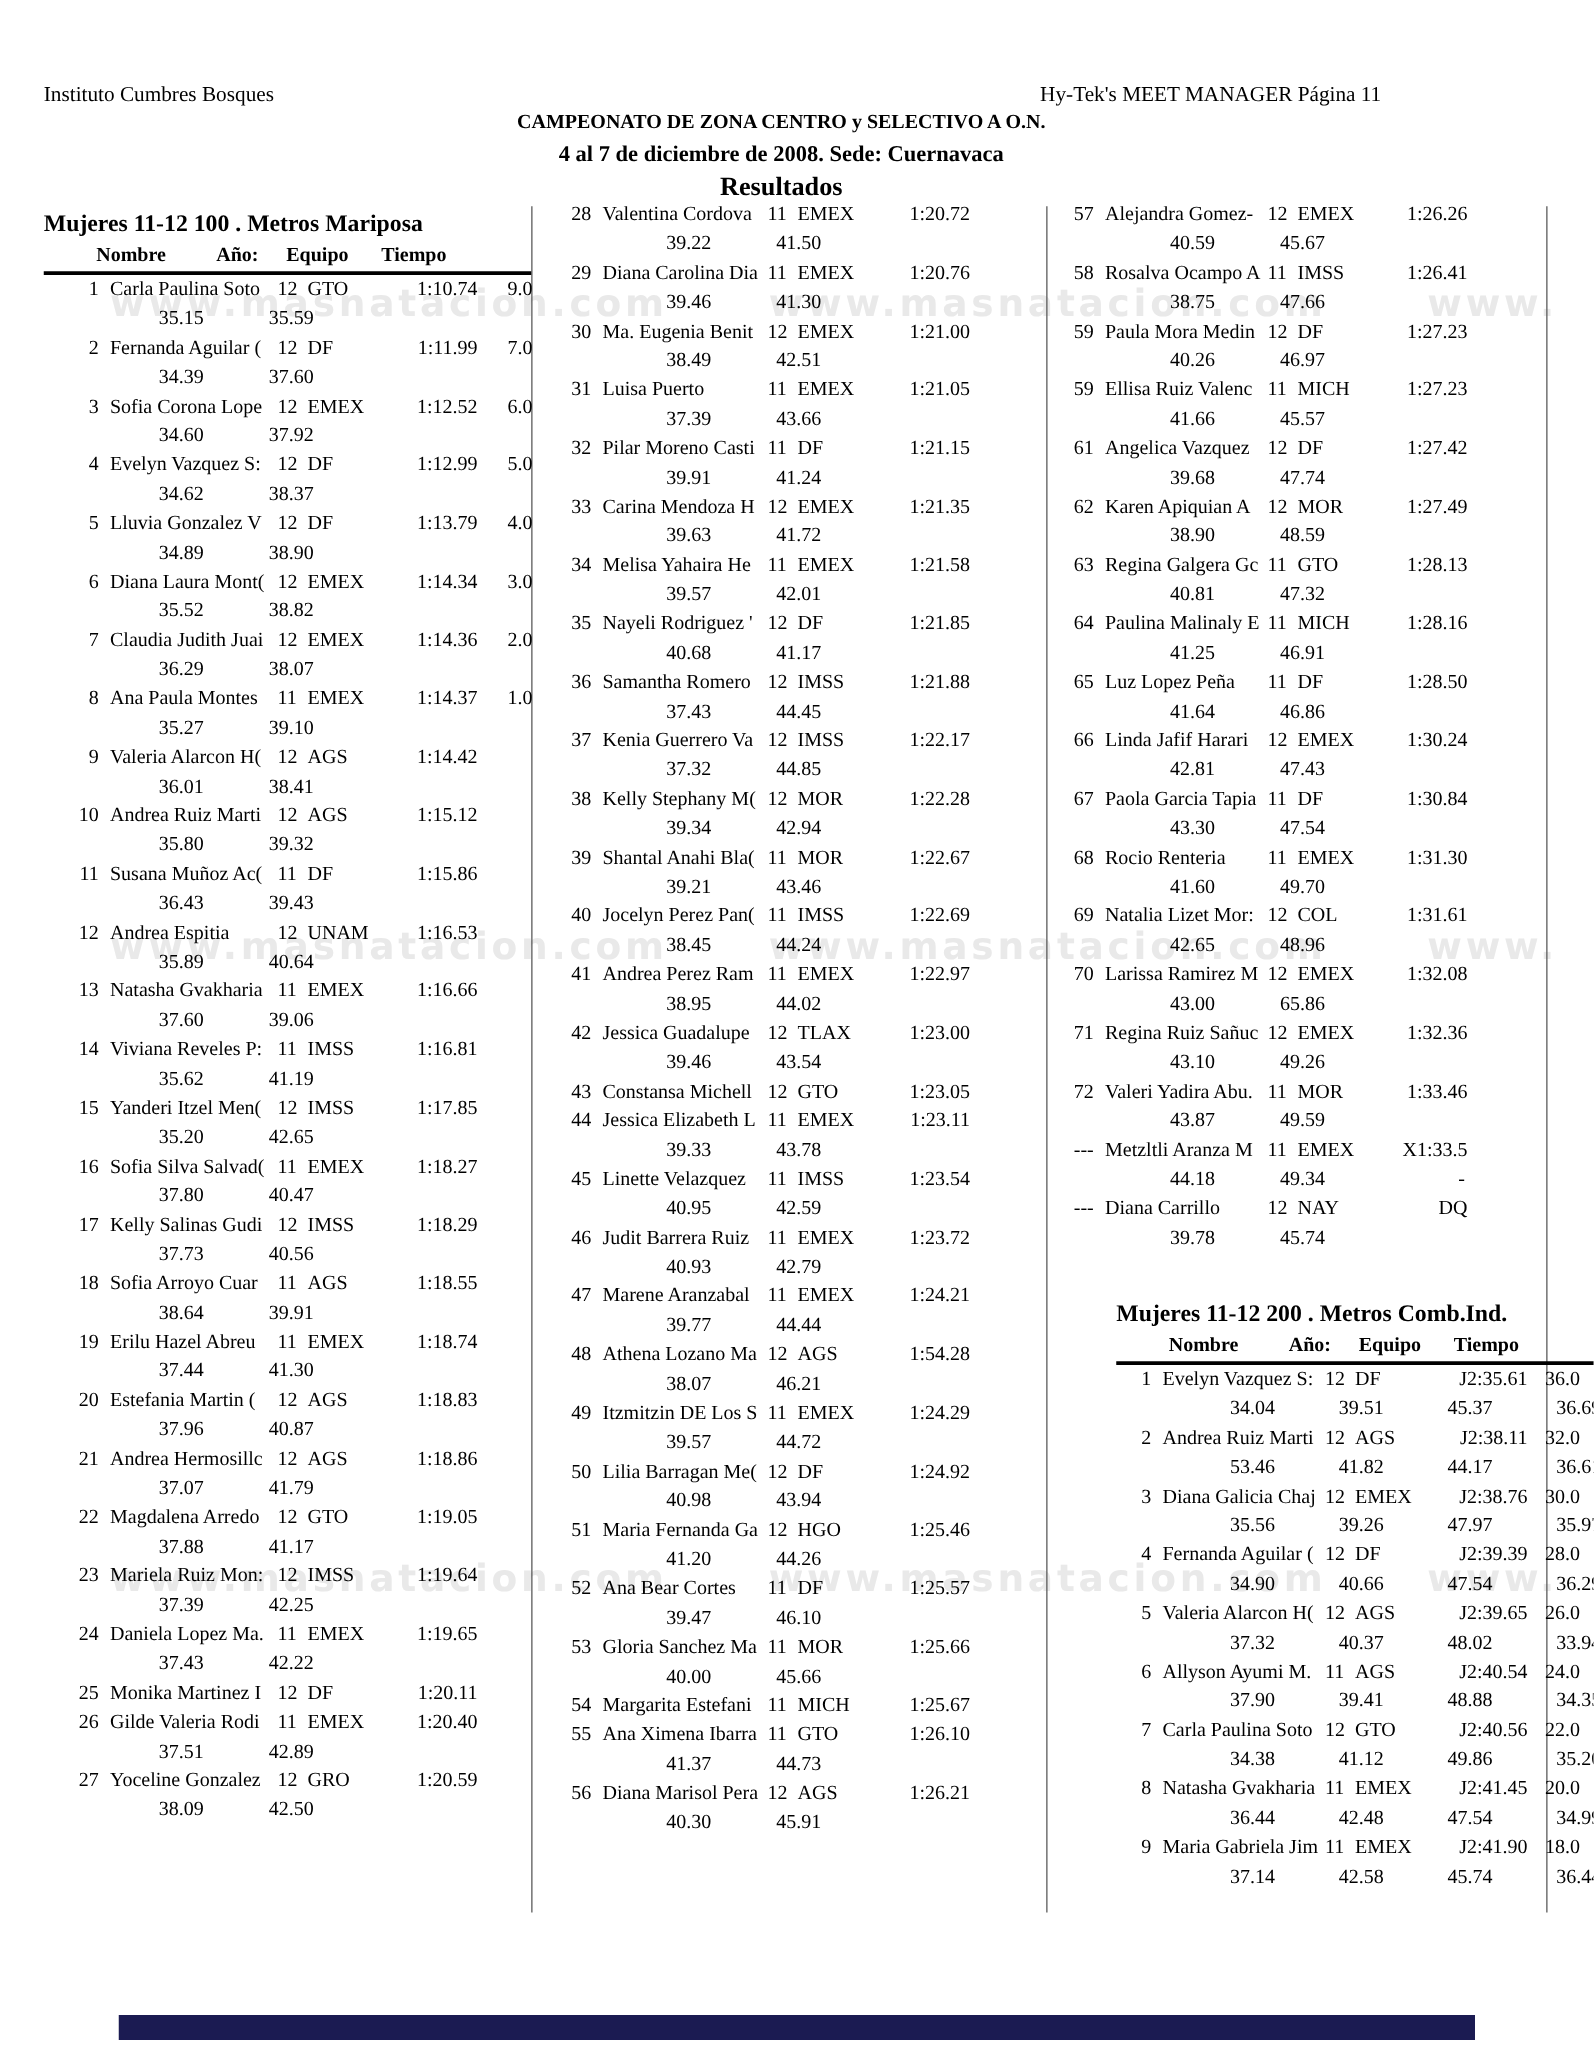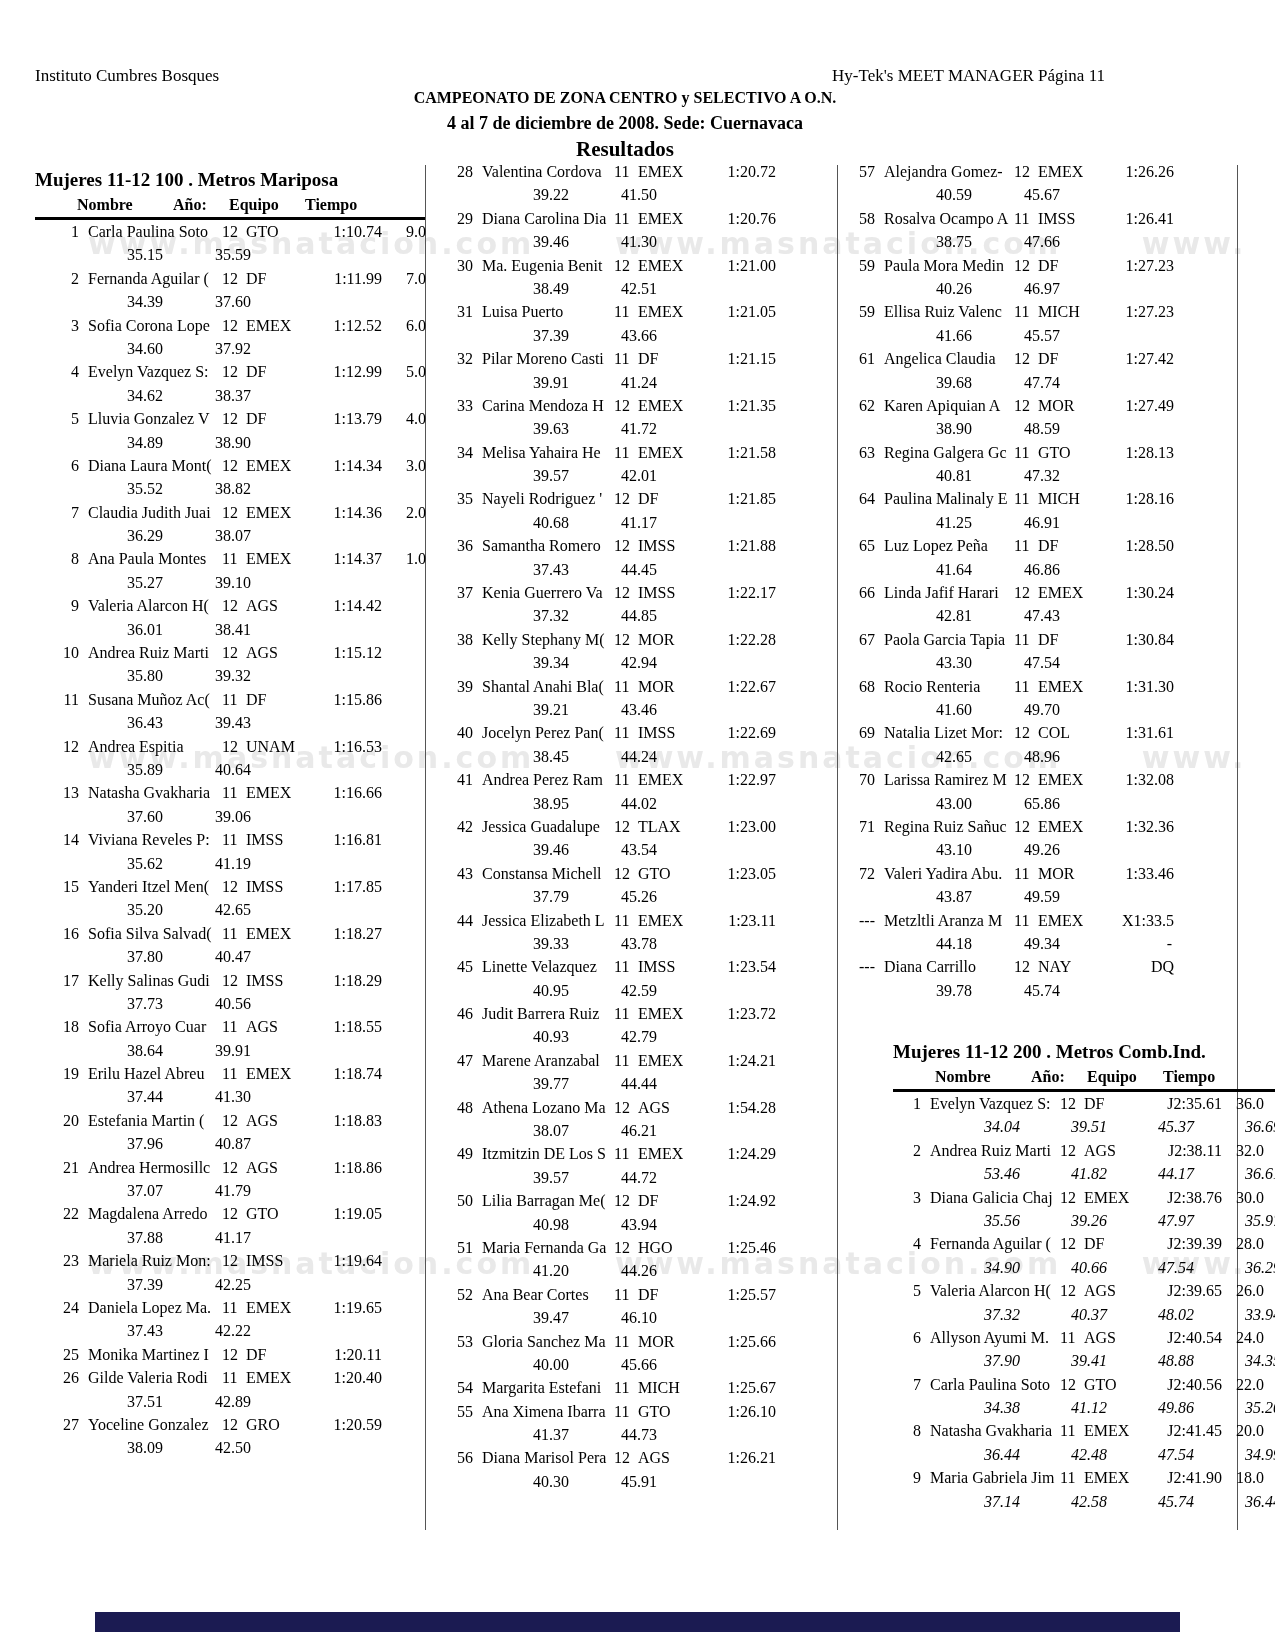--- a/index.html
+++ b/index.html
@@ -35,21 +35,21 @@
   .sp{display:inline-block;width:88px;text-align:right;}
   .twrap{display:inline-block;width:112px;text-align:right;}
   
   .colA .rk{width:44px;} .colA .nm{width:134px;}
   .colB .rk{width:20px;} .colB .nm{width:132px;} .colB .ti{width:80px;}
   .colB .row2{padding-left:28px;}
   .colC .rk{width:30px;} .colC .nm{width:130px;} .colC .tm{width:60px;} .colC .ti{width:76px;}
   .colC .row2{padding-left:39px;}
   .colD .rk{width:28px;} .colD .nm{width:130px;} .colD .tm{width:58px;} .colD .ti{width:80px;} .colD .pt{width:42px;}
   .colD .row2{padding-left:40px;}
-  .colD .sp{width:87px;font-style:italic;}
+  .colD .sp{width:87px;}
   
   .bbar{position:absolute;left:95px;top:1612px;width:1085px;height:20px;background:#1b1b52;z-index:2;}
 </style>
 </head>
 <body>
 
 <div class="page">
 
   <div class="wm" style="top:226px">www.masnatacion.com&nbsp;&nbsp;&nbsp;&nbsp;&nbsp;&nbsp;www.masnatacion.com&nbsp;&nbsp;&nbsp;&nbsp;&nbsp;&nbsp;www.masnatacion.com</div>
   <div class="wm" style="top:740px">www.masnatacion.com&nbsp;&nbsp;&nbsp;&nbsp;&nbsp;&nbsp;www.masnatacion.com&nbsp;&nbsp;&nbsp;&nbsp;&nbsp;&nbsp;www.masnatacion.com</div>
@@ -153,21 +153,20 @@
         <div class="row2"><span class="sp">39.34</span><span class="sp">42.94</span></div>
         <div class="row1"><span class="rk">39</span><span class="nm">Shantal Anahi Bla(</span><span class="ag">11</span><span class="tm">MOR</span><span class="ti">1:22.67</span><span class="pt"></span></div>
         <div class="row2"><span class="sp">39.21</span><span class="sp">43.46</span></div>
         <div class="row1"><span class="rk">40</span><span class="nm">Jocelyn Perez Pan(</span><span class="ag">11</span><span class="tm">IMSS</span><span class="ti">1:22.69</span><span class="pt"></span></div>
         <div class="row2"><span class="sp">38.45</span><span class="sp">44.24</span></div>
         <div class="row1"><span class="rk">41</span><span class="nm">Andrea Perez Ram</span><span class="ag">11</span><span class="tm">EMEX</span><span class="ti">1:22.97</span><span class="pt"></span></div>
         <div class="row2"><span class="sp">38.95</span><span class="sp">44.02</span></div>
         <div class="row1"><span class="rk">42</span><span class="nm">Jessica Guadalupe</span><span class="ag">12</span><span class="tm">TLAX</span><span class="ti">1:23.00</span><span class="pt"></span></div>
         <div class="row2"><span class="sp">39.46</span><span class="sp">43.54</span></div>
         <div class="row1"><span class="rk">43</span><span class="nm">Constansa Michell</span><span class="ag">12</span><span class="tm">GTO</span><span class="ti">1:23.05</span><span class="pt"></span></div>
-        <div class="row2"><span class="sp">37.79</span><span class="sp">45.26</span></div>
         <div class="row1"><span class="rk">44</span><span class="nm">Jessica Elizabeth L</span><span class="ag">11</span><span class="tm">EMEX</span><span class="ti">1:23.11</span><span class="pt"></span></div>
         <div class="row2"><span class="sp">39.33</span><span class="sp">43.78</span></div>
         <div class="row1"><span class="rk">45</span><span class="nm">Linette Velazquez</span><span class="ag">11</span><span class="tm">IMSS</span><span class="ti">1:23.54</span><span class="pt"></span></div>
         <div class="row2"><span class="sp">40.95</span><span class="sp">42.59</span></div>
         <div class="row1"><span class="rk">46</span><span class="nm">Judit Barrera Ruiz</span><span class="ag">11</span><span class="tm">EMEX</span><span class="ti">1:23.72</span><span class="pt"></span></div>
         <div class="row2"><span class="sp">40.93</span><span class="sp">42.79</span></div>
         <div class="row1"><span class="rk">47</span><span class="nm">Marene Aranzabal</span><span class="ag">11</span><span class="tm">EMEX</span><span class="ti">1:24.21</span><span class="pt"></span></div>
         <div class="row2"><span class="sp">39.77</span><span class="sp">44.44</span></div>
         <div class="row1"><span class="rk">48</span><span class="nm">Athena Lozano Ma</span><span class="ag">12</span><span class="tm">AGS</span><span class="ti">1:54.28</span><span class="pt"></span></div>
         <div class="row2"><span class="sp">38.07</span><span class="sp">46.21</span></div>
@@ -192,21 +191,21 @@
   <div class="col colB colC" style="left:845px;top:160px;width:392px">
     <div class="rows">
         <div class="row1"><span class="rk">57</span><span class="nm">Alejandra Gomez-</span><span class="ag">12</span><span class="tm">EMEX</span><span class="ti">1:26.26</span><span class="pt"></span></div>
         <div class="row2"><span class="sp">40.59</span><span class="sp">45.67</span></div>
         <div class="row1"><span class="rk">58</span><span class="nm">Rosalva Ocampo A</span><span class="ag">11</span><span class="tm">IMSS</span><span class="ti">1:26.41</span><span class="pt"></span></div>
         <div class="row2"><span class="sp">38.75</span><span class="sp">47.66</span></div>
         <div class="row1"><span class="rk">59</span><span class="nm">Paula Mora Medin</span><span class="ag">12</span><span class="tm">DF</span><span class="ti">1:27.23</span><span class="pt"></span></div>
         <div class="row2"><span class="sp">40.26</span><span class="sp">46.97</span></div>
         <div class="row1"><span class="rk">59</span><span class="nm">Ellisa Ruiz Valenc</span><span class="ag">11</span><span class="tm">MICH</span><span class="ti">1:27.23</span><span class="pt"></span></div>
         <div class="row2"><span class="sp">41.66</span><span class="sp">45.57</span></div>
-        <div class="row1"><span class="rk">61</span><span class="nm">Angelica Claudia</span><span class="ag">12</span><span class="tm">DF</span><span class="ti">1:27.42</span><span class="pt"></span></div>
+        <div class="row1"><span class="rk">61</span><span class="nm">Angelica Vazquez</span><span class="ag">12</span><span class="tm">DF</span><span class="ti">1:27.42</span><span class="pt"></span></div>
         <div class="row2"><span class="sp">39.68</span><span class="sp">47.74</span></div>
         <div class="row1"><span class="rk">62</span><span class="nm">Karen Apiquian A</span><span class="ag">12</span><span class="tm">MOR</span><span class="ti">1:27.49</span><span class="pt"></span></div>
         <div class="row2"><span class="sp">38.90</span><span class="sp">48.59</span></div>
         <div class="row1"><span class="rk">63</span><span class="nm">Regina Galgera Gc</span><span class="ag">11</span><span class="tm">GTO</span><span class="ti">1:28.13</span><span class="pt"></span></div>
         <div class="row2"><span class="sp">40.81</span><span class="sp">47.32</span></div>
         <div class="row1"><span class="rk">64</span><span class="nm">Paulina Malinaly E</span><span class="ag">11</span><span class="tm">MICH</span><span class="ti">1:28.16</span><span class="pt"></span></div>
         <div class="row2"><span class="sp">41.25</span><span class="sp">46.91</span></div>
         <div class="row1"><span class="rk">65</span><span class="nm">Luz Lopez Peña</span><span class="ag">11</span><span class="tm">DF</span><span class="ti">1:28.50</span><span class="pt"></span></div>
         <div class="row2"><span class="sp">41.64</span><span class="sp">46.86</span></div>
         <div class="row1"><span class="rk">66</span><span class="nm">Linda Jafif Harari</span><span class="ag">12</span><span class="tm">EMEX</span><span class="ti">1:30.24</span><span class="pt"></span></div>

